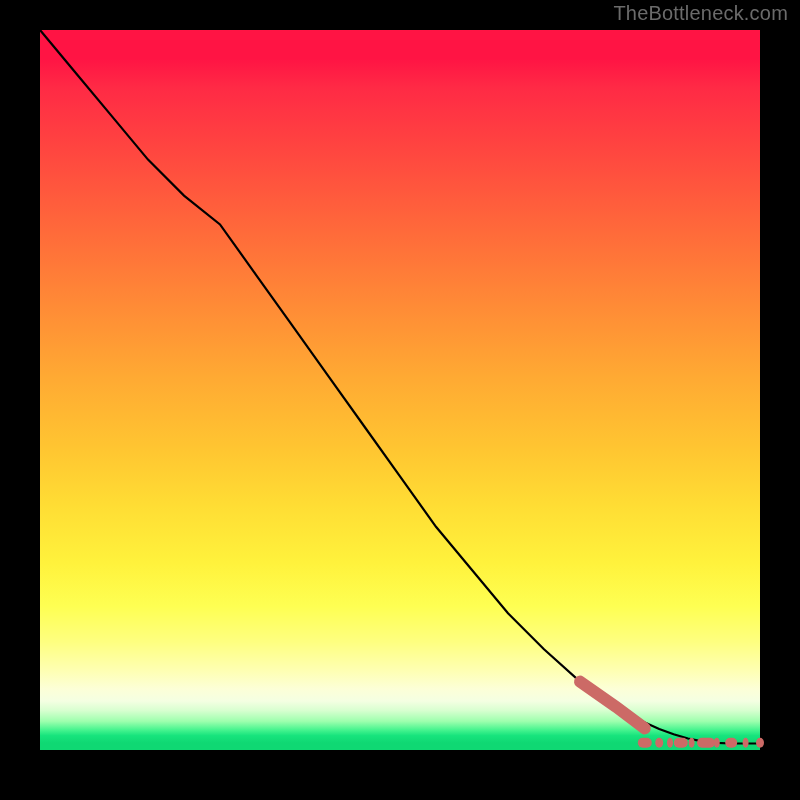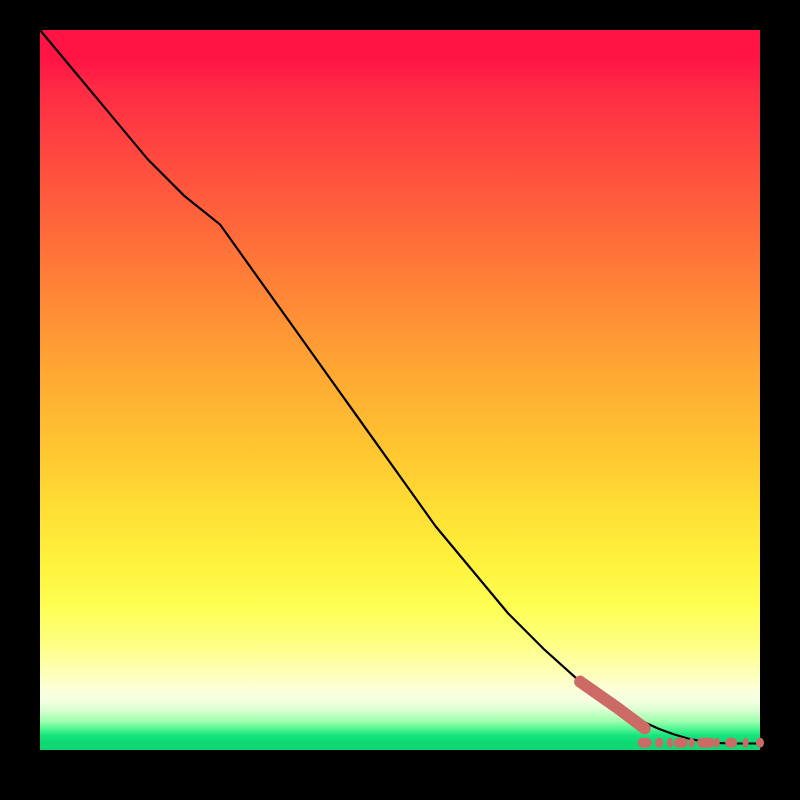--- a/index.html
+++ b/index.html
@@ -69,20 +69,21 @@
     inset: 0;
     width: 100%;
     height: 100%;
     overflow: visible;
   }
 </style>
 </head>
 <body>
 
 <div class="outer">
+  <div class="watermark">TheBottleneck.com</div>
 
   <div class="plot">
     <div class="gradient"></div>
 
     <svg class="curve" viewBox="0 0 720 720" preserveAspectRatio="none">
 
       <path fill="none" stroke="#000" stroke-width="2.2" stroke-linecap="round" d="M0.0 0.0 L36.0 43.2 L72.0 86.4 L108.0 129.6 L144.0 165.6 L180.0 194.4 L216.0 244.8 L252.0 295.2 L288.0 345.6 L324.0 396.0 L360.0 446.4 L396.0 496.8 L432.0 540.0 L468.0 583.2 L504.0 619.2 L540.0 651.6 L576.0 676.8 L590.4 685.4 L604.8 692.6 L619.2 699.1 L633.6 704.2 L648.0 708.5 L662.4 711.4 L676.8 712.8 L691.2 713.5 L705.6 713.5 L720.0 713.5"></path>
 
       <path fill="none" stroke="#cc6a66" stroke-width="12" stroke-linecap="round" d="M540.0 651.6 L576.0 676.8 L604.8 698.4"></path>
 

